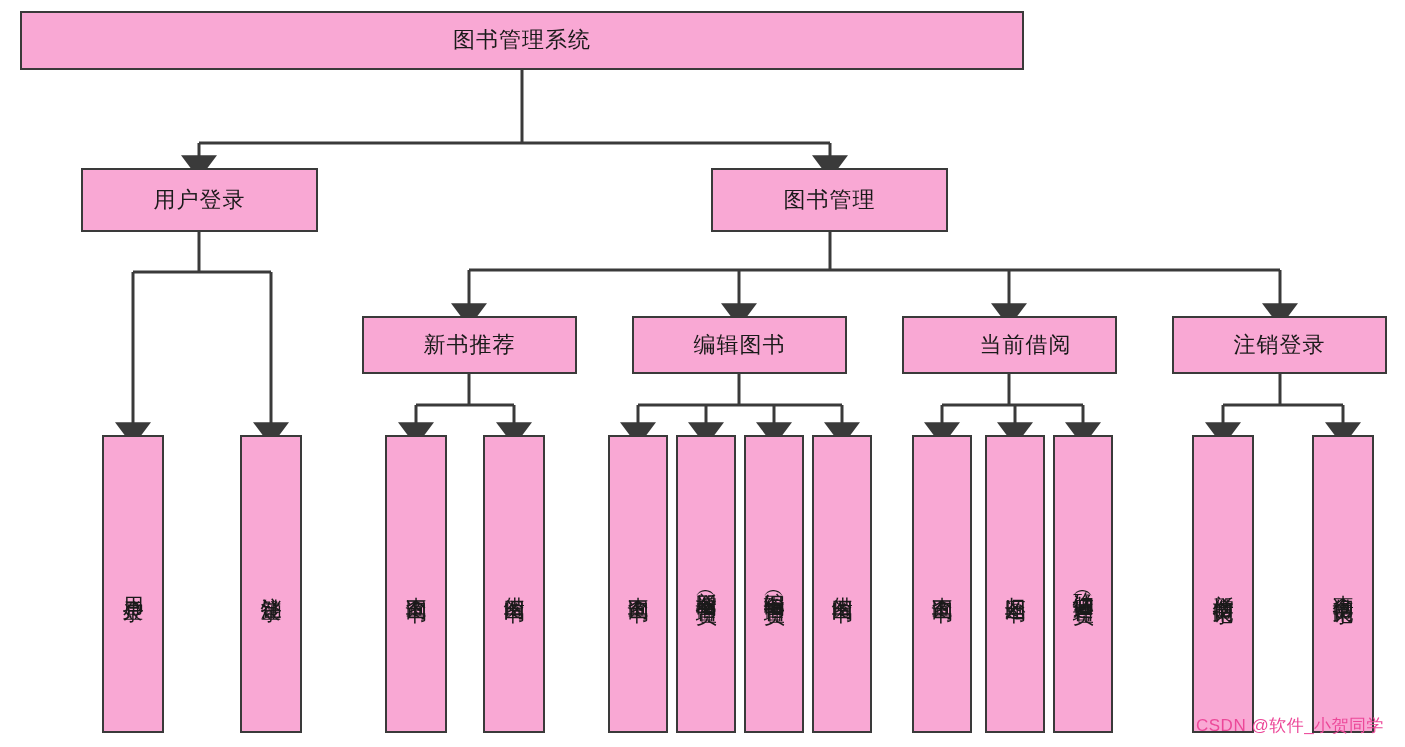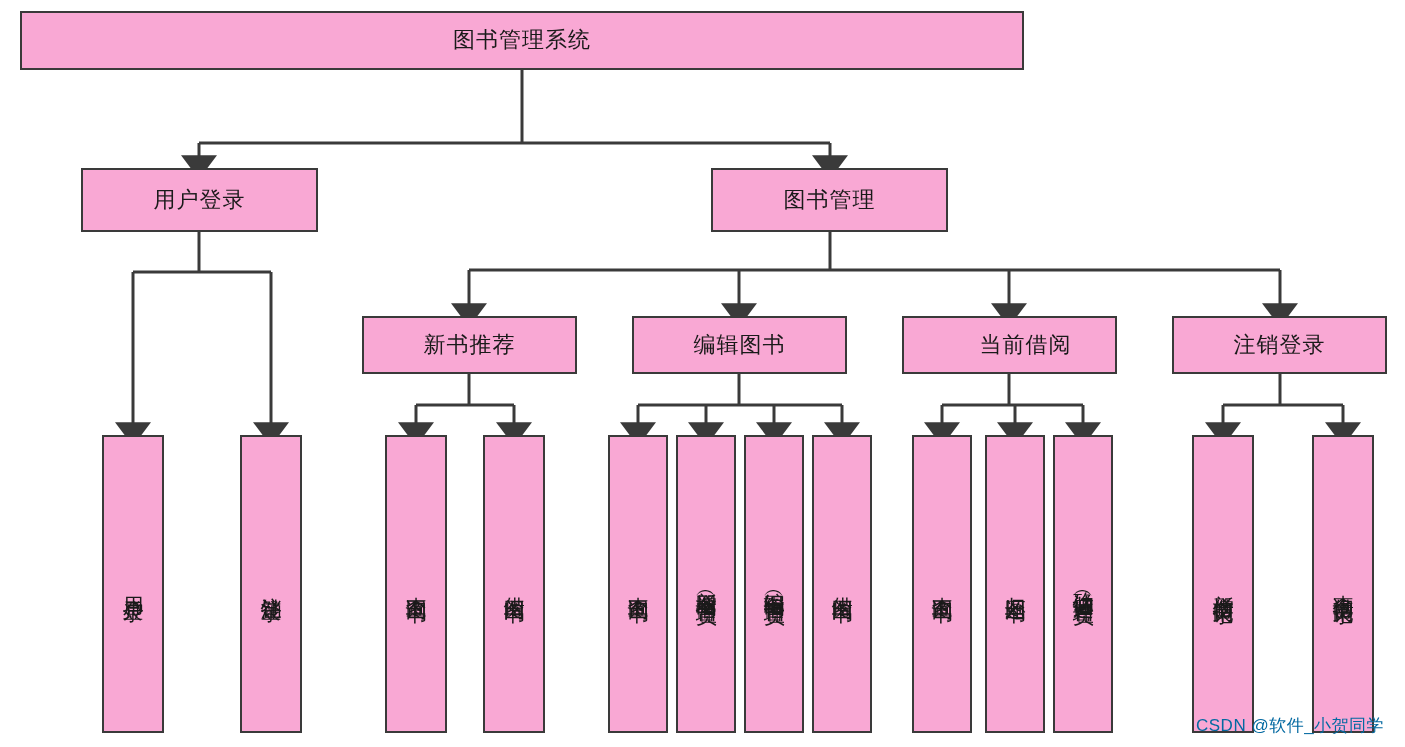--- a/index.html
+++ b/index.html
@@ -45,21 +45,21 @@
     writing-mode: vertical-rl;
     text-orientation: upright;
     font-size: 21px;
     line-height: 1.25;
     letter-spacing: 2px;
     white-space: nowrap;
   }
   .watermark {
     position: absolute;
     font-size: 17px;
-    color: #0369a1;
+    color: #ec4899;
     white-space: nowrap;
     letter-spacing: 0.5px;
   }
 </style>
 </head>
 <body>
 
 <div id="canvas">
 
   <svg id="edges" viewBox="0 0 1405 747">

